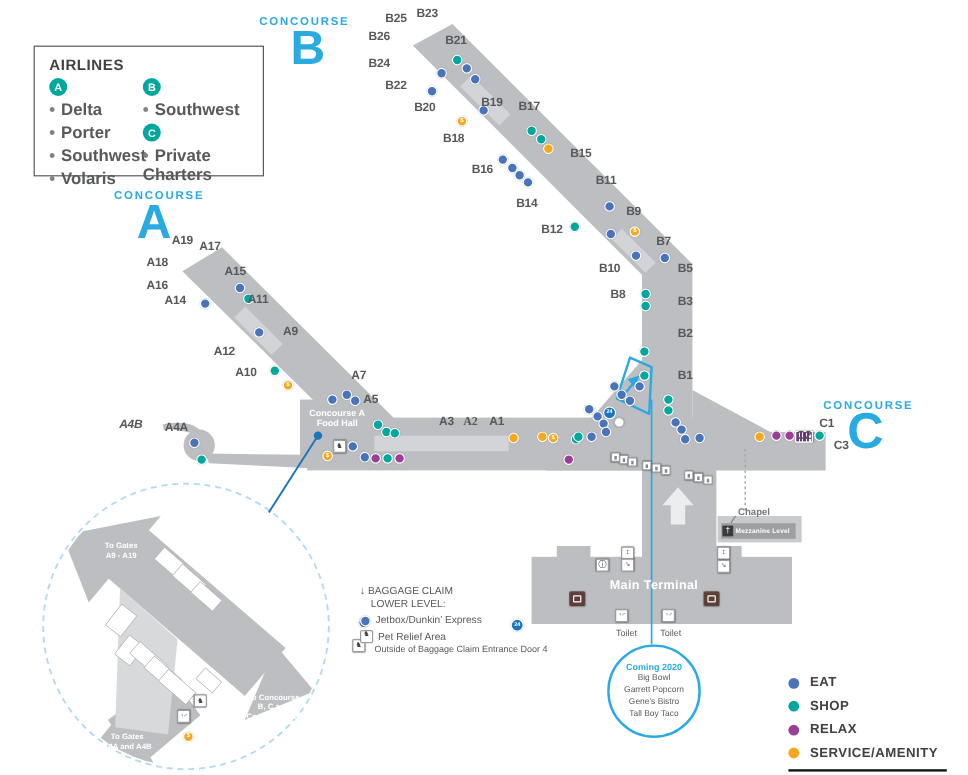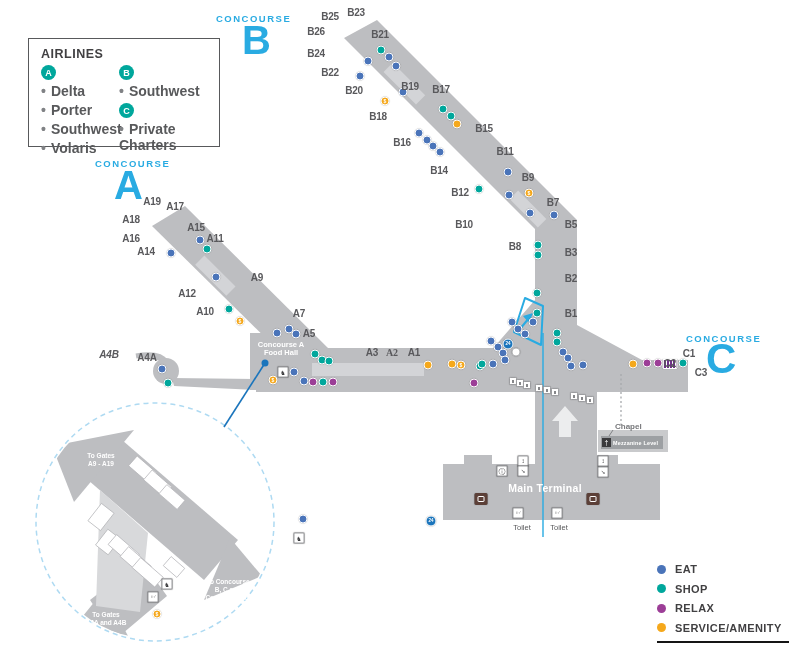--- a/index.html
+++ b/index.html
@@ -258,34 +258,34 @@
       <span class="gate" style="left: 354px; top: 90px;">B20</span>
       <span class="gate" style="left: 441px; top: 89px;">B17</span>
       <span class="gate" style="left: 378px; top: 116px;">B18</span>
       <span class="gate" style="left: 484px; top: 128px;">B15</span>
       <span class="gate" style="left: 402px; top: 142px;">B16</span>
       <span class="gate" style="left: 505px; top: 151px;">B11</span>
       <span class="gate" style="left: 439px; top: 170px;">B14</span>
       <span class="gate" style="left: 528px; top: 177px;">B9</span>
       <span class="gate" style="left: 460px; top: 192px;">B12</span>
       <span class="gate" style="left: 553px; top: 202px;">B7</span>
-      <span class="gate" style="left: 464px; top: 224px;">B10</span>
+      <span class="gate" style="left: 508px; top: 224px;">B10</span>
       <span class="gate" style="left: 571px; top: 224px;">B5</span>
       <span class="gate" style="left: 515px; top: 246px;">B8</span>
       <span class="gate" style="left: 571px; top: 252px;">B3</span>
       <span class="gate" style="left: 571px; top: 278px;">B2</span>
       <span class="gate" style="left: 571px; top: 313px;">B1</span>
       <span class="gate" style="left: 152px; top: 201px;">A19</span>
       <span class="gate" style="left: 175px; top: 206px;">A17</span>
       <span class="gate" style="left: 131px; top: 219px;">A18</span>
       <span class="gate" style="left: 196px; top: 227px;">A15</span>
       <span class="gate" style="left: 131px; top: 238px;">A16</span>
       <span class="gate" style="left: 146px; top: 251px;">A14</span>
-      <span class="gate" style="left: 215px; top: 238px;">A11</span>
-      <span class="gate" style="left: 257px; top: 277px;">A9</span>
+      <span class="gate" style="left: 215px; top: 250px;">A11</span>
+      <span class="gate" style="left: 242px; top: 277px;">A9</span>
       <span class="gate" style="left: 187px; top: 293px;">A12</span>
       <span class="gate" style="left: 205px; top: 311px;">A10</span>
       <span class="gate" style="left: 299px; top: 313px;">A7</span>
       <span class="gate" style="left: 309px; top: 333px;">A5</span>
       <span class="gate" style="left: 109px; top: 354px; font-style: italic;">A4B</span>
       <span class="gate" style="left: 147px; top: 357px;">A4A</span>
       <span class="gate" style="left: 372px; top: 352px;">A3</span>
       <span class="gate" style="left: 392px; top: 352px; font-family: Liberation Serif, serif;">A2</span>
       <span class="gate" style="left: 414px; top: 352px;">A1</span>
       <span class="gate" style="left: 689px; top: 353px;">C1</span>
@@ -332,32 +332,52 @@
         <span class="lg-dot" style="background:var(--relax)"></span>
       <span class="lg-lab">RELAX</span>
       </div>
     <div class="lg-row">
         <span class="lg-dot" style="background:var(--svc)"></span>
       <span class="lg-lab">SERVICE/AMENITY</span>
       </div>
     <div class="lg-line"></div>
   </div>
 
+  <div class="abs baggage">
+    <div>↓ BAGGAGE CLAIM</div>
+    <div style="margin-left:9px">LOWER LEVEL:</div>
+    <div class="bg-row">
+        <span class="bg-dot"></span>
+      <span>Jetbox/Dunkin’ Express</span>
+      </div>
+    <div class="bg-row">
+        <span class="bg-pet">♞</span>
+      <span>Pet Relief Area</span>
+      </div>
+    <div class="sub">Outside of Baggage Claim Entrance Door 4</div>
+  </div>
 
   <div class="abs foodhall pre">Concourse A
 Food Hall</div>
   <div class="abs mainterm">Main Terminal</div>
   <div class="abs toilet" style="left:504px;top:523px">Toilet</div>
   <div class="abs toilet" style="left:541px;top:523px">Toilet</div>
   <div class="abs chapel">Chapel</div>
   <div class="abs mezz">
     <span class="ic">†</span>
     <span class="tx">Mezzanine Level</span>
   </div>
 
+  <div class="abs coming">
+    <div class="ct">Coming 2020</div>
+    <div class="ci pre">Big Bowl
+Garrett Popcorn
+Gene’s Bistro
+Tall Boy Taco</div>
+  </div>
 
   <div class="abs insetlab pre" style="left:66px;top:452px;width:70px">To Gates
 A9 - A19</div>
   <div class="abs insetlab pre" style="left:190px;top:578px;width:76px">To Concourse
 B, C and
 Central Market</div>
   <div class="abs insetlab pre" style="left:66px;top:611px;width:80px">To Gates
 A4A and A4B</div>
 
 </div>

